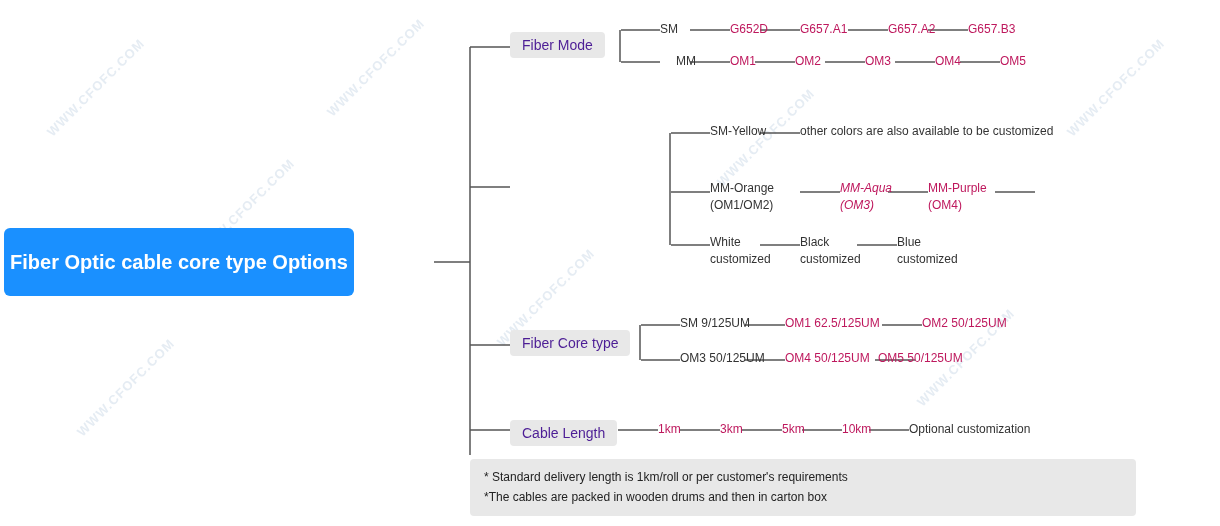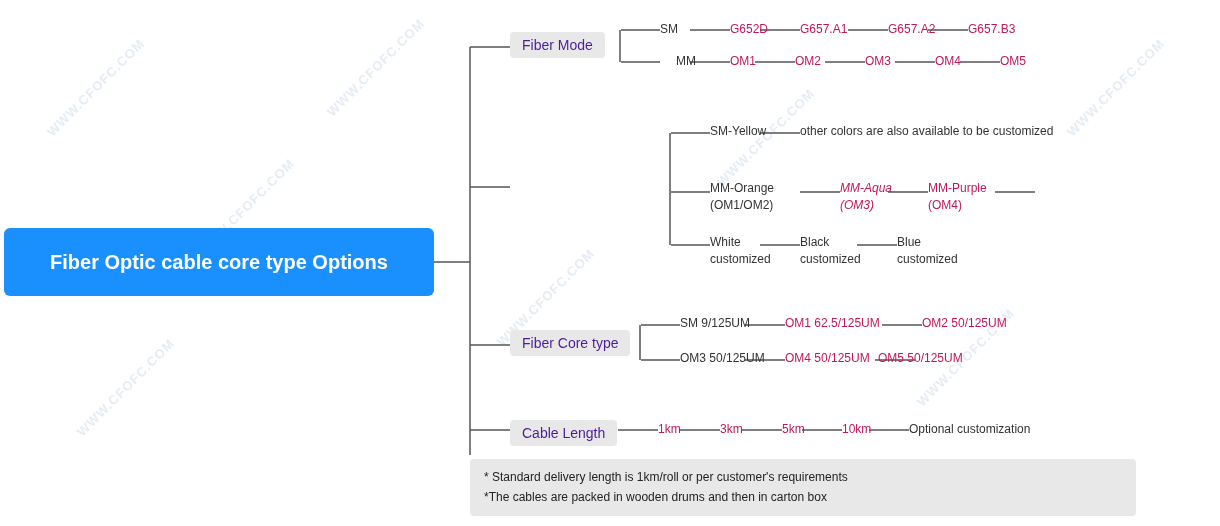--- a/index.html
+++ b/index.html
@@ -31,21 +31,21 @@
       pointer-events: none;
       white-space: nowrap;
       z-index: 0;
     }
 
     
     .main-title-box {
       position: absolute;
       left: 4px;
       top: 228px;
-      width: 430px;
+      width: 350px;
       height: 68px;
       background: #1a90ff;
       border-radius: 6px;
       display: flex;
       align-items: center;
       justify-content: center;
       z-index: 2;
     }
     .main-title-box span {
       color: #ffffff;

